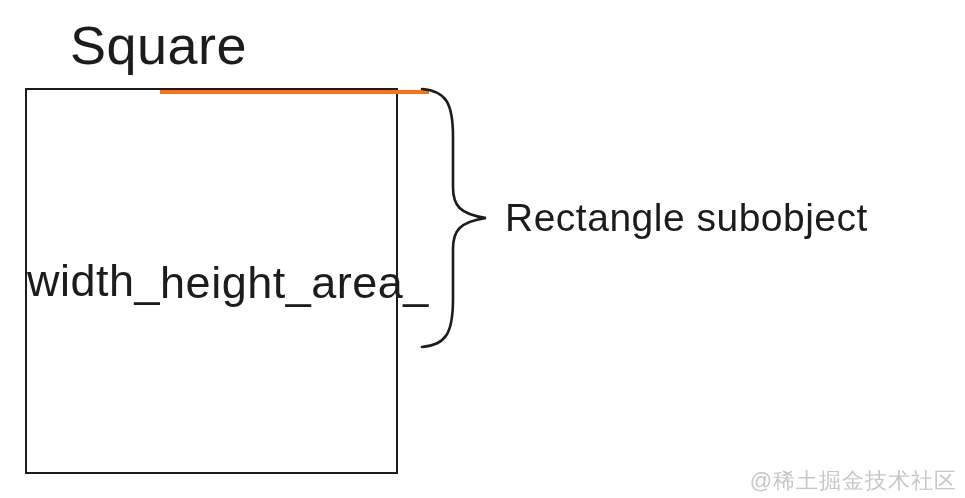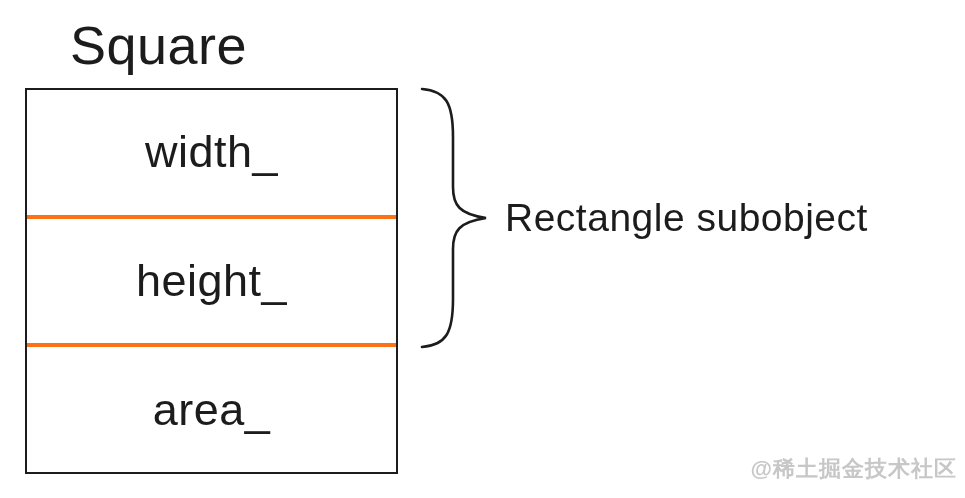--- a/index.html
+++ b/index.html
@@ -24,21 +24,21 @@
   }
 
   .object-box {
     position: absolute;
     left: 25px;
     top: 88px;
     width: 373px;
     height: 386px;
     border: 2px solid #1c1c1c;
     display: flex;
-    flex-direction: column;
+    flex-direction: row;
     background: #ffffff;
   }
   .object-cell {
     flex: 1 1 0;
     display: flex;
     align-items: center;
     justify-content: center;
     font-size: 45px;
     letter-spacing: 0.5px;
     color: #1c1c1c;
@@ -60,25 +60,24 @@
     font-size: 39px;
     line-height: 52px;
     letter-spacing: 0.5px;
     white-space: nowrap;
     color: #1c1c1c;
   }
 
   .watermark {
     position: absolute;
     right: 8px;
-    bottom: 14px;
+    bottom: 2px;
     font-size: 22px;
     letter-spacing: 1px;
     color: #c7c7c7;
-    font-weight: bold;
   }
 </style>
 </head>
 <body>
 
 <div class="stage">
 
   <div class="diagram-title">Square</div>
 
   <div class="object-box">

